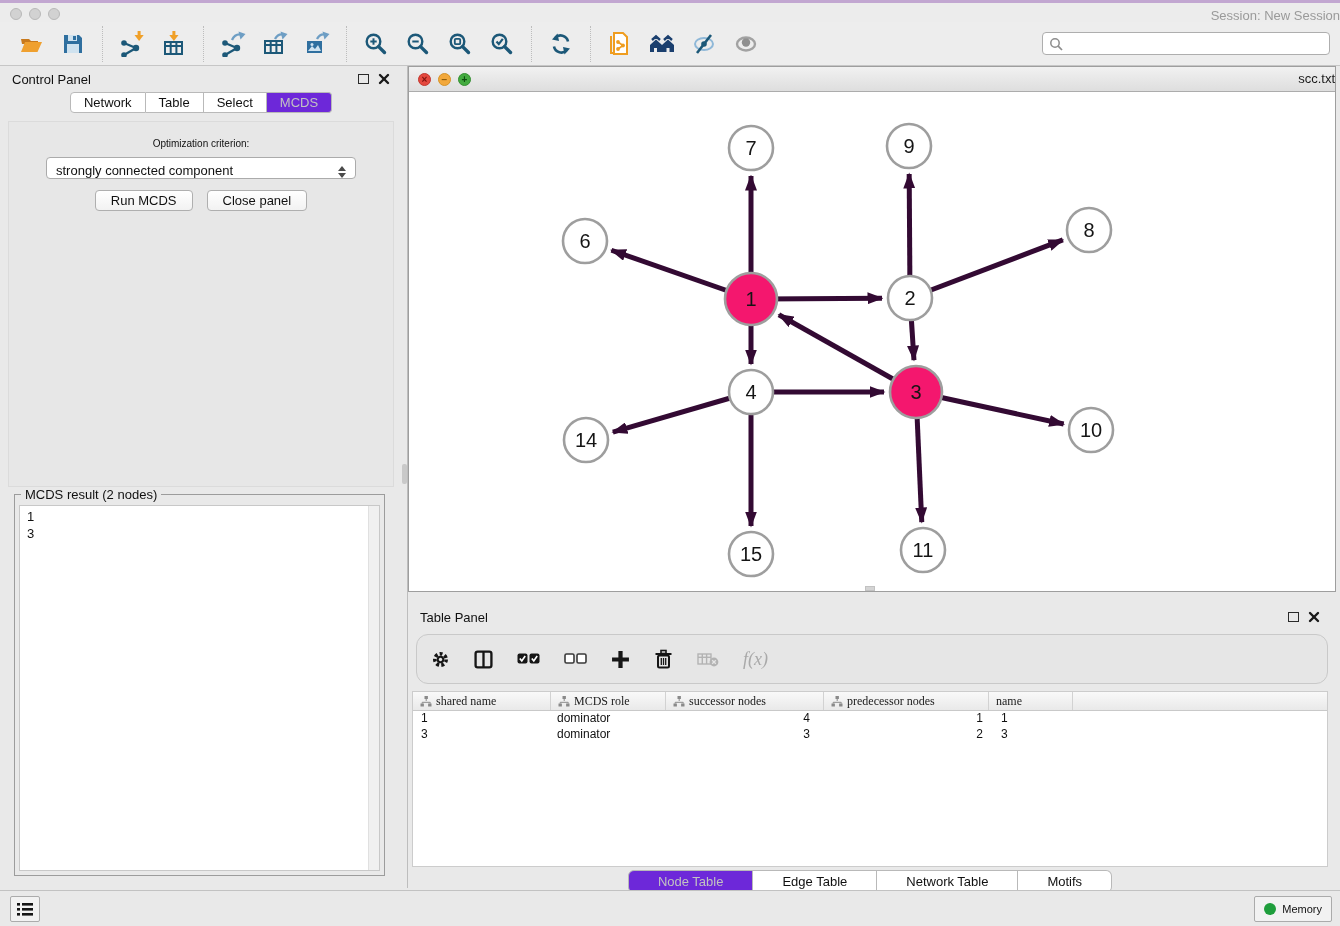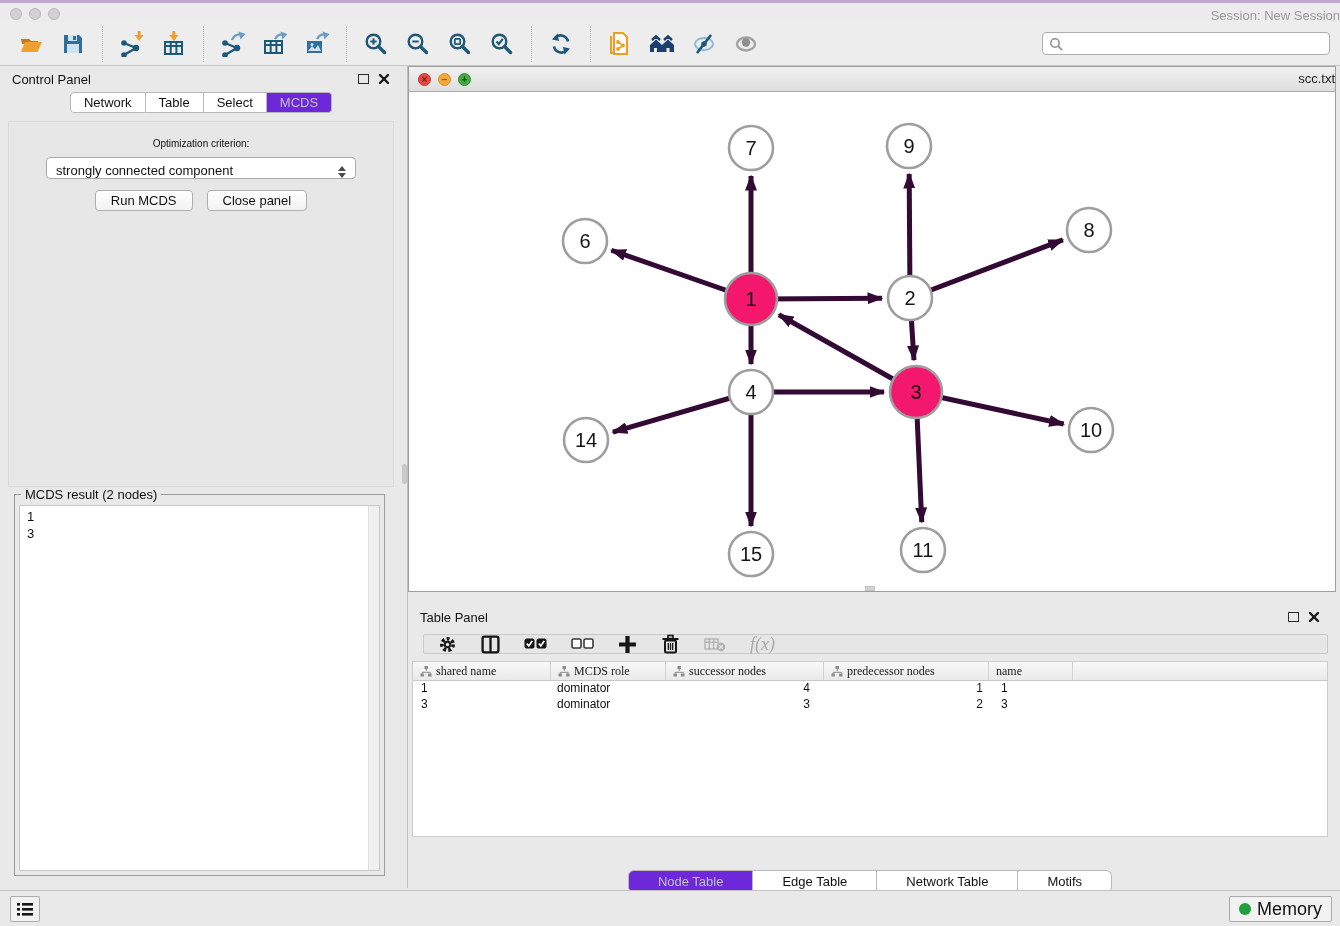--- a/index.html
+++ b/index.html
@@ -54,37 +54,37 @@
   .traffic .light { width:13px; height:13px; border-radius:50%; font-size:10px; font-weight:bold; display:flex; align-items:center; justify-content:center; line-height:1; }
   .light.red { background:#E4483E; border:1px solid #C2372E; color:#7E1410; }
   .light.yellow { background:#F2A83B; border:1px solid #D69327; color:#8A5A08; }
   .light.green { background:#43AB3F; border:1px solid #358F32; color:#0F4D10; }
   .nw-title { text-align:right; font-size:13px; line-height:24px; color:#1A1A1A; }
   .nw-canvas { position:relative; width:926px; height:499px; background:#fff; overflow:hidden; }
   .h-grip { position:absolute; left:456px; bottom:0px; width:10px; height:5px; background:#D4D4D4; border:1px solid #C2C2C2; }
 
   
   .table-panel { position:absolute; left:408px; top:604px; width:924px; height:292px; background:#E9E9E9; }
-  .tp-toolbar { margin:4px 4px 0 15px; height:20px; background:#E6E6E6; border:1px solid #C9C9C9; border-radius:2px; display:flex; align-items:center; padding-left:14px; gap:24px; }
+  .tp-toolbar { margin:4px 4px 0 8px; height:50px; background:#E6E6E6; border:1px solid #C9C9C9; border-radius:12px; display:flex; align-items:center; padding-left:14px; gap:24px; }
   .tp-toolbar .dis { opacity:.42; }
   .fx { font-family:"Liberation Serif","DejaVu Serif",serif; font-style:italic; font-size:18px; color:#A9A9A9; }
   .tp-table { margin:7px 4px 0 4px; background:#fff; border:1px solid #CCCCCC; height:176px; overflow:hidden; }
   .thead { display:flex; height:19px; background:linear-gradient(#F9F9F9,#E9E9E9); border-bottom:1px solid #C9C9C9; }
   .th { display:flex; align-items:center; gap:4px; padding:0 4px 0 7px; border-right:1px solid #D2D2D2; font-size:12px; color:#1A1A1A; overflow:hidden; }
   .th .lbl { flex:1; white-space:nowrap;font-family:Liberation Serif, serif; }
   .trow { display:flex; height:16px; font-size:12px; color:#111; }
   .td { overflow:hidden; white-space:nowrap; }
   .tp-tabs { position:absolute; left:0; right:0; bottom:3px; display:flex; justify-content:center; }
   .tp-tabs .seg-tab { padding:3px 29px; }
   .tp-tabs .seg-tab:first-child { border-radius:6px 0 0 6px; }
   .tp-tabs .seg-tab:last-child { border-radius:0 6px 6px 0; }
 
   
   .status-bar { position:absolute; left:0; top:890px; width:1340px; height:36px; background:#E9E9E9; border-top:1px solid #C2C2C2; }
-  .sb-btn { position:absolute; top:5px; height:26px; background:#F2F2F2; border:1px solid #ABABAB; border-radius:2px; display:flex; align-items:center; justify-content:center; gap:6px; font-size:18px; }
+  .sb-btn { position:absolute; top:5px; height:26px; background:#F2F2F2; border:1px solid #ABABAB; border-radius:2px; display:flex; align-items:center; justify-content:center; gap:6px; font-size:11px; }
   .sb-list { left:10px; width:30px; }
   .sb-mem { right:8px; padding:0 9px; }
   .mem-dot { width:12px; height:12px; border-radius:50%; background:#1F9E3C; }
 
   .icon-sq { width:11px; height:10px; border:1.6px solid #2A2A2A; background:transparent; }
 </style>
 </head>
 <body>
 
 <div class="titlebar">

